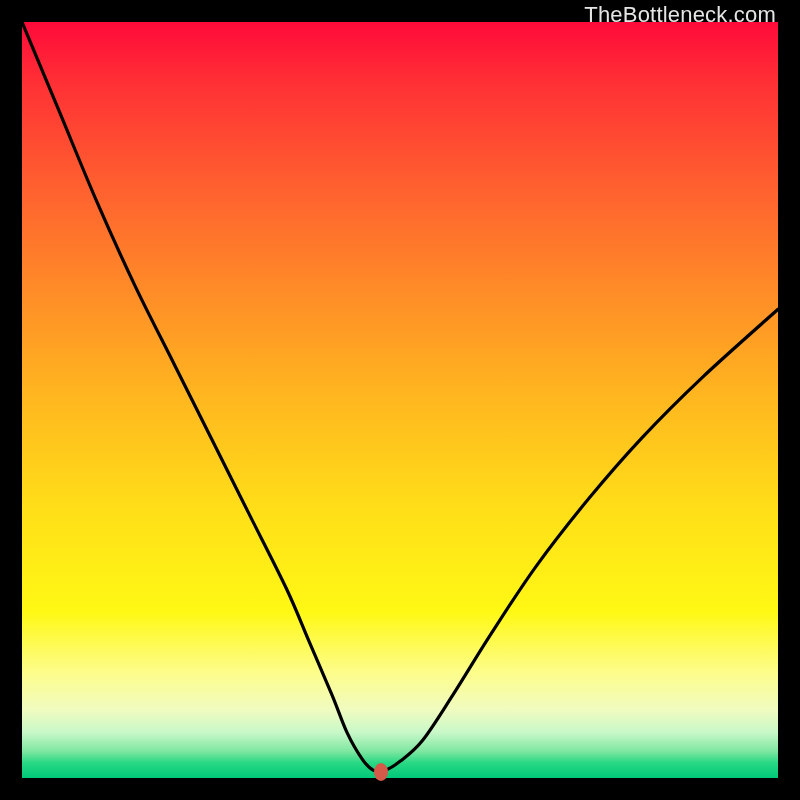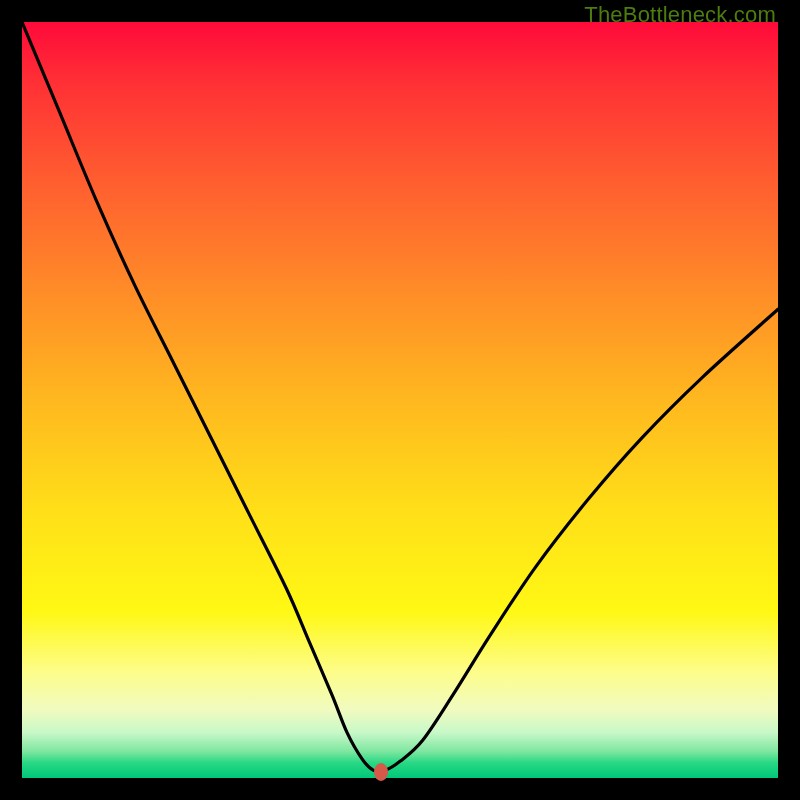--- a/index.html
+++ b/index.html
@@ -38,21 +38,21 @@
       #c8f8c8 94%,
       #7de6a0 96.5%,
       #28d884 98%,
       #00c878 100%
     );
   }
   .watermark {
     position: absolute;
     top: 2px;
     right: 24px;
-    color: #4d7c0f;
+    color: #e5e5e5;
     font-size: 22px;
     letter-spacing: 0.2px;
     user-select: none;
     text-align: right;
   }
   svg.curve {
     position: absolute;
     top: 0;
     left: 0;
   }

